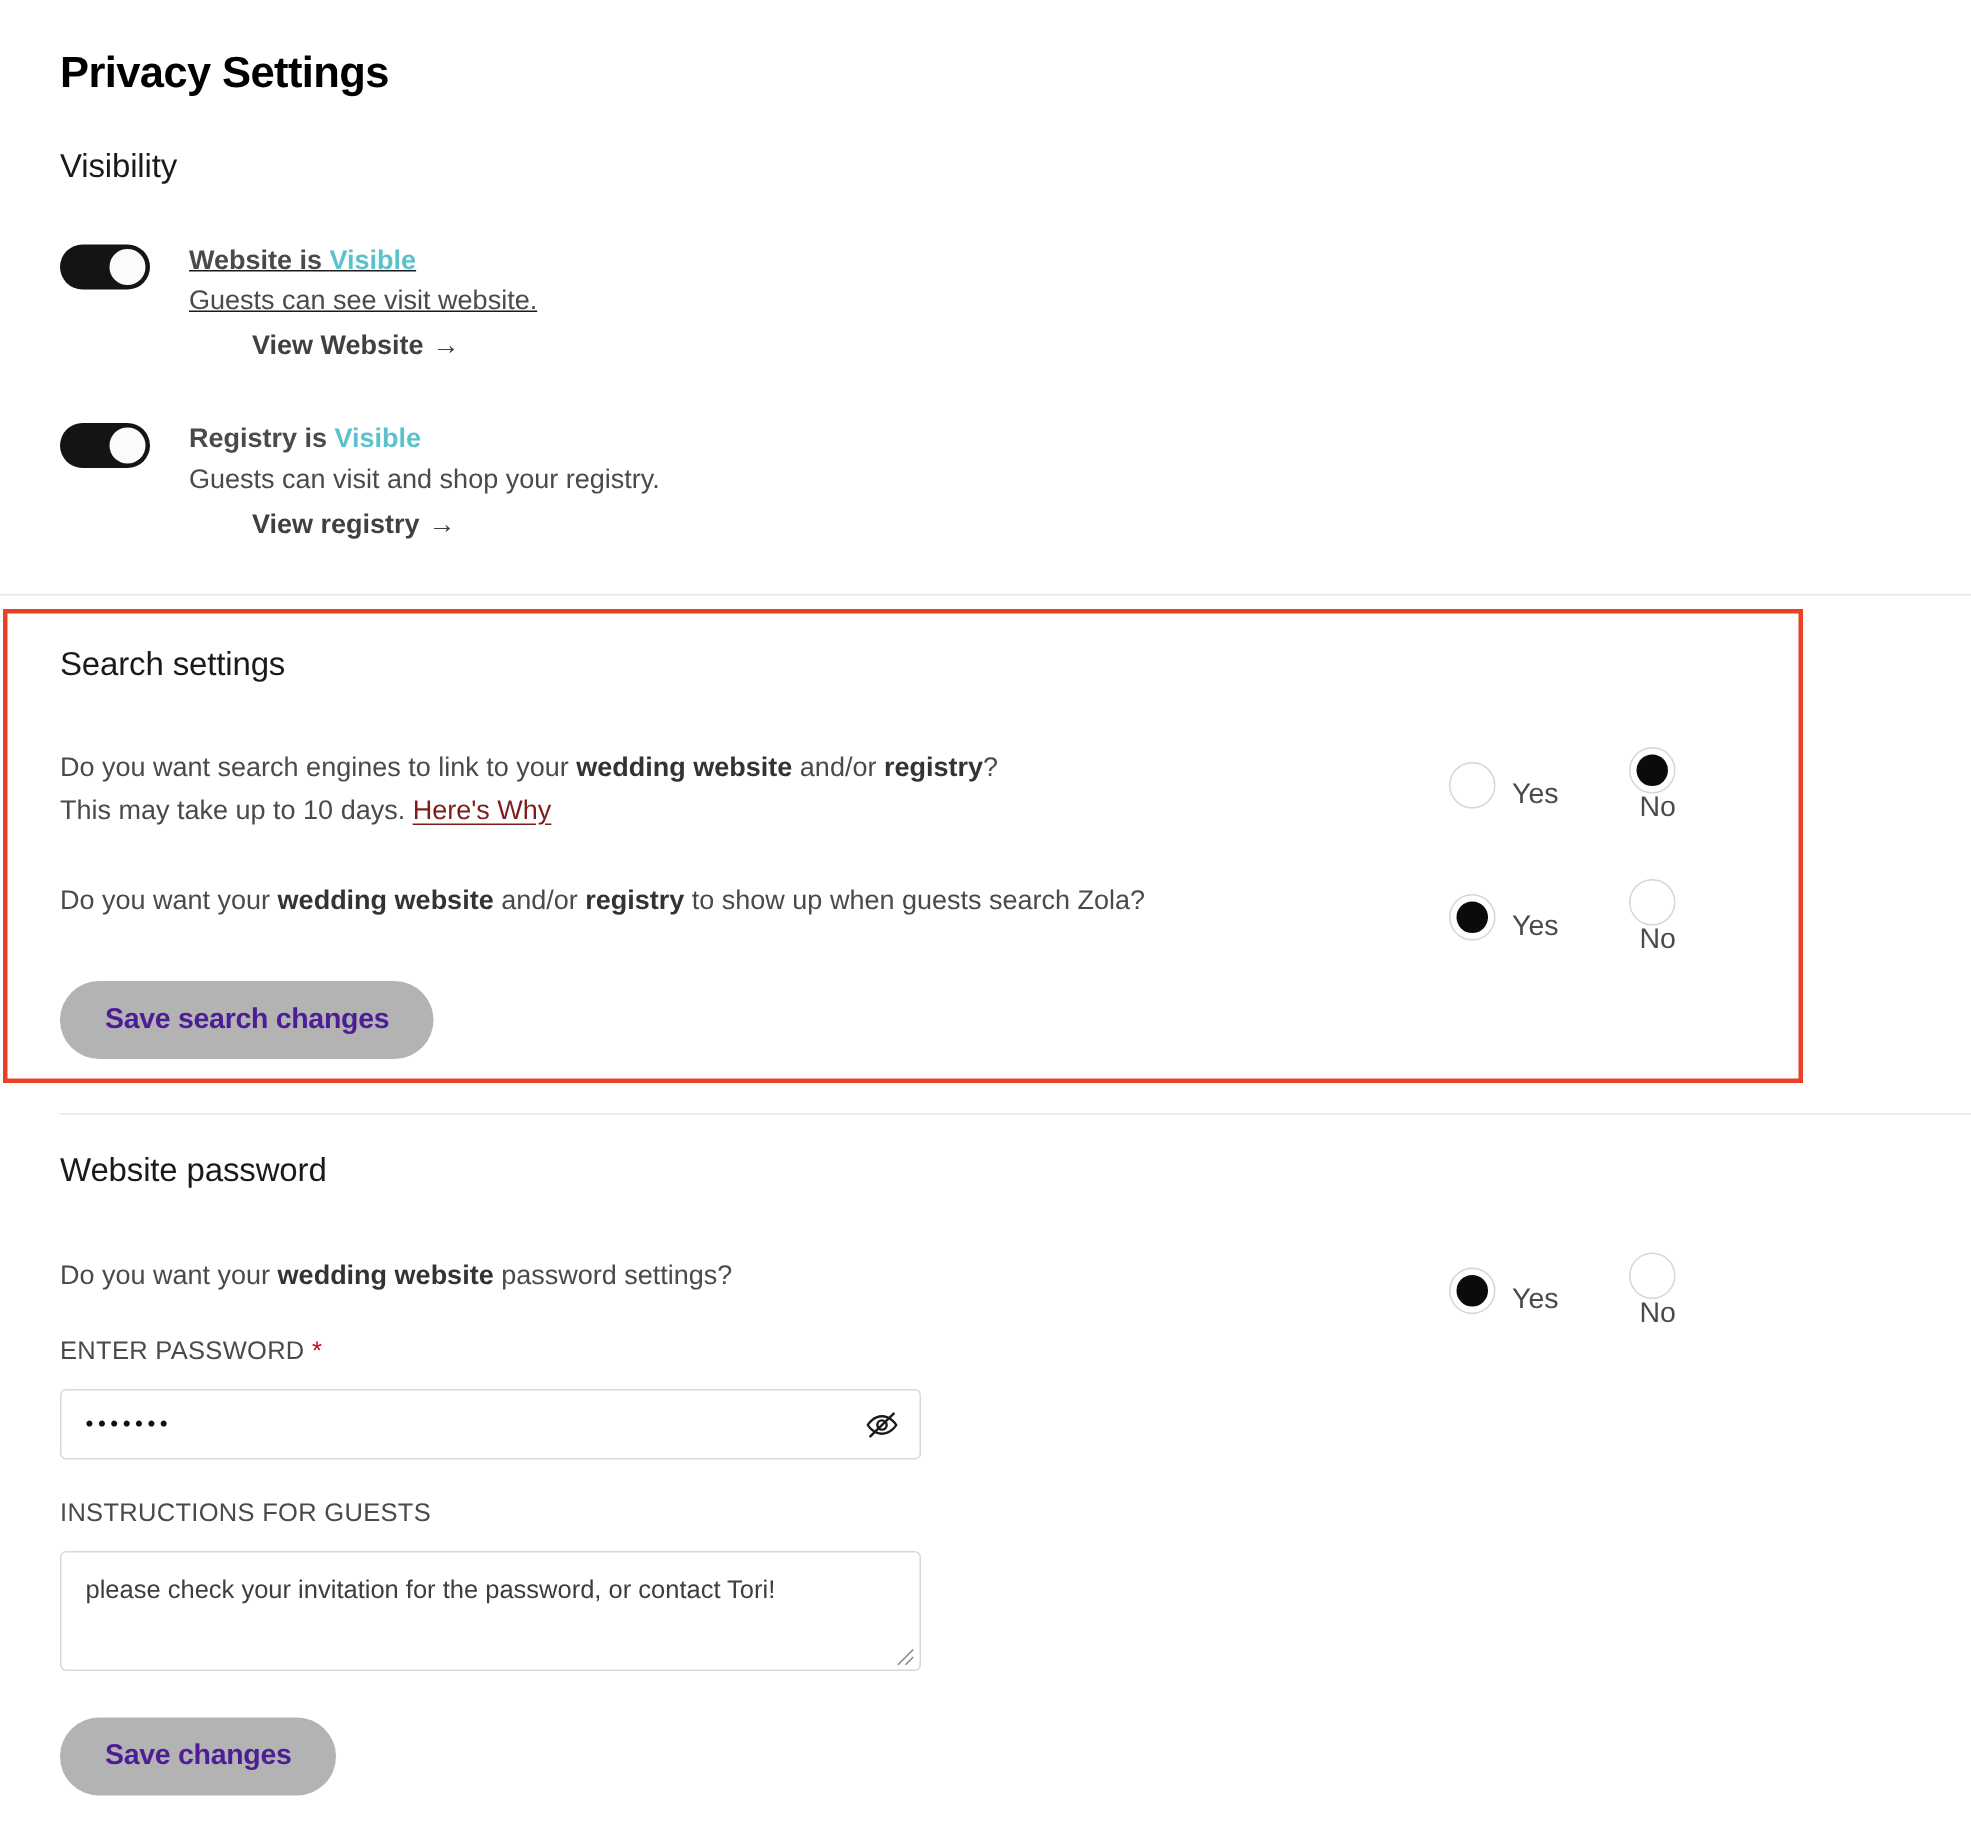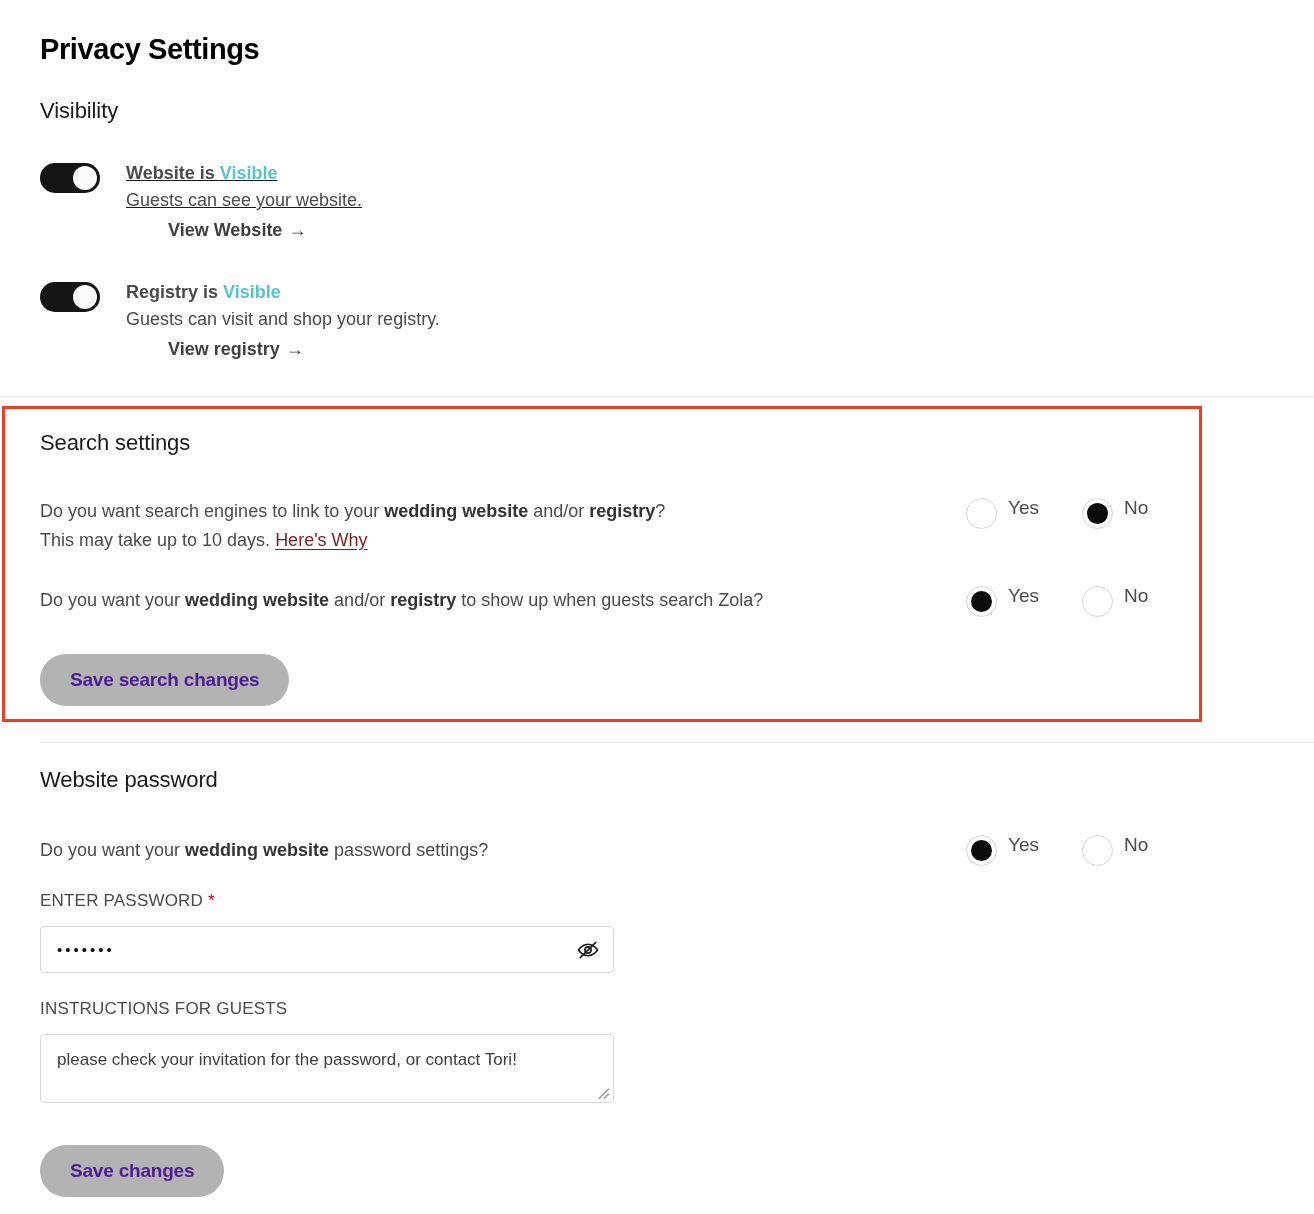--- a/index.html
+++ b/index.html
@@ -158,25 +158,25 @@
     position: absolute;
     display: flex;
     align-items: center;
   }
   #radio-group-search-engines { left: 966px; top: 498px; }
   #radio-group-zola-search   { left: 966px; top: 586px; }
   #radio-group-password      { left: 966px; top: 835px; }
 
   .radio-option {
     display: flex;
-    align-items: flex-start;
+    align-items: flex-end;
     cursor: pointer;
     margin-right: 43px;
   }
-  .radio-option:last-child { margin-right: 0; }
+  .radio-option:last-child { margin-right: 0; flex-direction: column; }
   .radio-circle {
     width: 31px;
     height: 31px;
     border-radius: 50%;
     border: 1px solid #d5d5d5;
     background: #ffffff;
     position: relative;
     flex: 0 0 auto;
   }
   .radio-option.checked .radio-circle::after {
@@ -278,21 +278,21 @@
     background: none;
     border: none;
     padding: 0;
   }
 
   .textarea-wrap {
     position: absolute;
     left: 40px;
     top: 1034px;
     width: 574px;
-    height: 69px;
+    height: 80px;
     border: 1px solid #d8d8d8;
     border-radius: 4px;
     background: #ffffff;
     overflow: hidden;
   }
   .textarea-text {
     position: absolute;
     left: 16px;
     top: 12px;
     right: 14px;
@@ -315,21 +315,21 @@
 <div class="page-title">Privacy Settings</div>
 
 <div class="section-heading visibility-heading">Visibility</div>
 
 <div class="toggle-row" id="toggle-row-website">
   <div class="toggle-switch">
     <div class="toggle-knob"></div>
   </div>
   <div class="toggle-text">
     <div class="toggle-title"><span>Website is </span><span class="state">Visible</span></div>
-    <div class="toggle-desc">Guests can see your website.</div>
+    <div class="toggle-desc">Guests can see visit website.</div>
     <a class="toggle-link"><span>View Website</span><span class="arrow">→</span></a>
   </div>
 </div>
 
 <div class="toggle-row" id="toggle-row-registry">
   <div class="toggle-switch">
     <div class="toggle-knob"></div>
   </div>
   <div class="toggle-text">
     <div class="toggle-title"><span>Registry is </span><span class="state">Visible</span></div>

